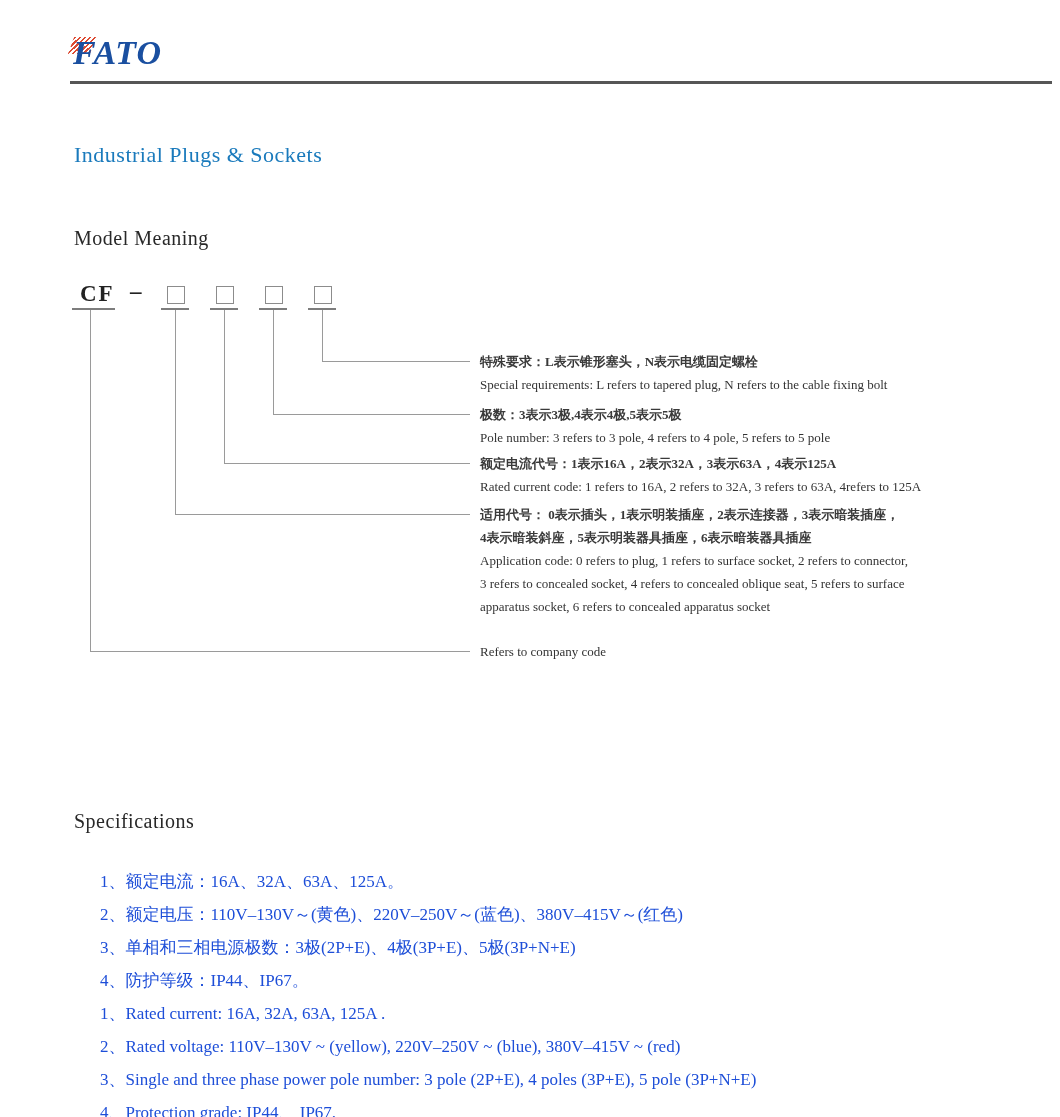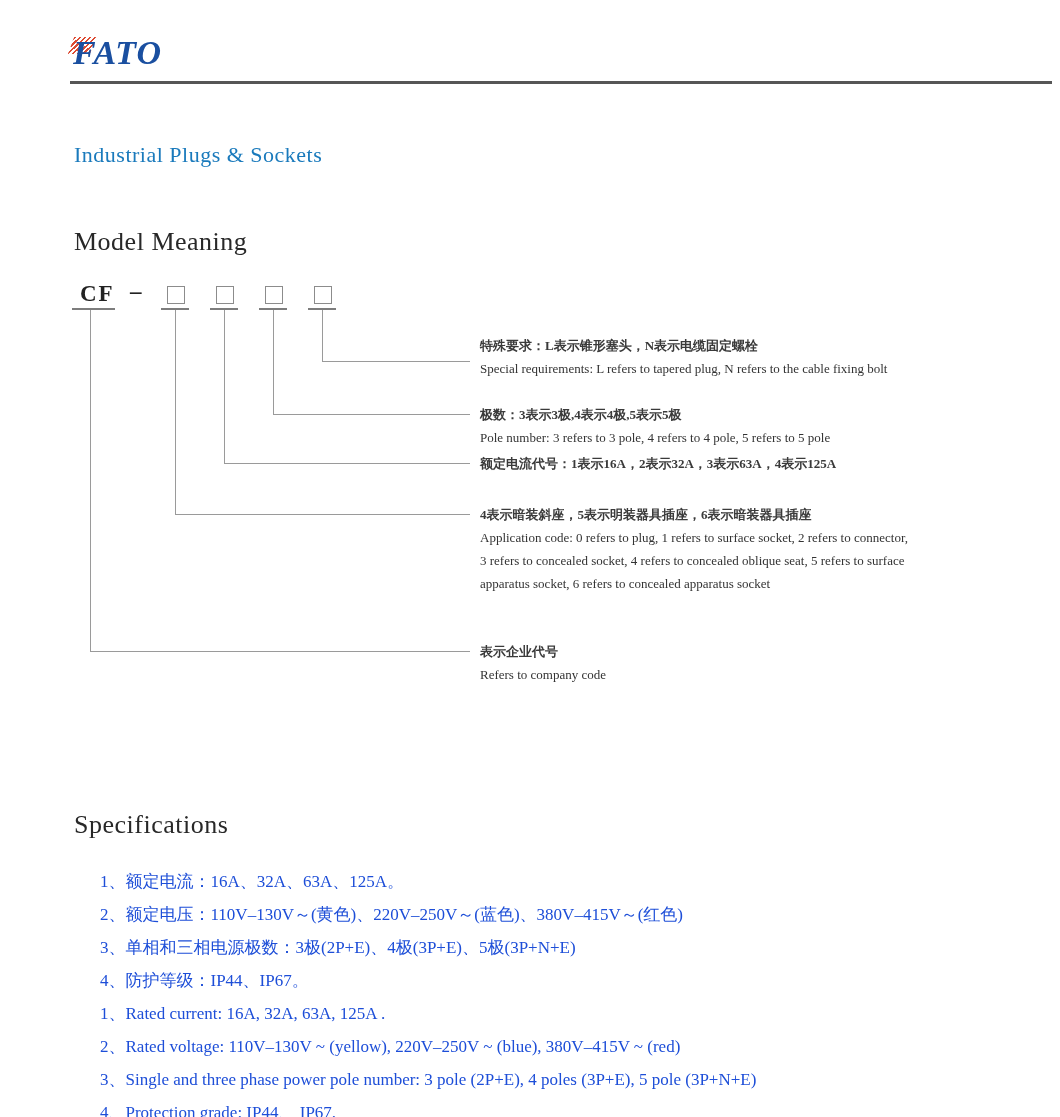--- a/index.html
+++ b/index.html
@@ -24,21 +24,21 @@
   }
   .logo-text {
     position: relative; z-index: 1;
     font-size: 34px; font-weight: bold; font-style: italic;
     color: #1a4fa0; letter-spacing: 1px; line-height: 42px;
   }
 
   .rule { background: #565656; height: 3px; }
 
   .category-heading { font-size: 22px; color: #1a7abc; letter-spacing: 0.5px; }
-  .section-heading  { font-size: 26px; color: #282828; letter-spacing: 0.5px; }
+  .section-heading  { font-size: 20px; color: #282828; letter-spacing: 0.5px; }
 
   
   .cf-prefix { font-size: 23px; font-weight: bold; color: #222; letter-spacing: 2px; text-align: center; }
   .cf-dash   { font-size: 23px; font-weight: bold; color: #222; }
   .code-box  { width: 16px; height: 16px; border: 1.5px solid #8c8c8c; background: #fff; }
   .underline { height: 2px; background: #7d7d7d; }
   .lv { width: 1px; background: #9a9a9a; }
   .lh { height: 1px; background: #9a9a9a; }
 
   .annotation { left: 480px; width: 510px; font-size: 13px; line-height: 23px; color: #333; }
@@ -86,43 +86,44 @@
 
     <div class="abs lv" style="left:224px; top:286px; height:153px;"></div>
     <div class="abs lh" style="left:224px; top:439px; width:246px;"></div>
 
     <div class="abs lv" style="left:175px; top:286px; height:204px;"></div>
     <div class="abs lh" style="left:175px; top:490px; width:295px;"></div>
 
     <div class="abs lv" style="left:90px; top:286px; height:341px;"></div>
     <div class="abs lh" style="left:90px; top:627px; width:380px;"></div>
 
-    <div class="abs annotation" style="top:310px;">
+    <div class="abs annotation" style="top:326px;">
       <div class="cn">特殊要求：L表示锥形塞头，N表示电缆固定螺栓</div>
       <div>Special requirements: L refers to tapered plug, N refers to the cable fixing bolt</div>
     </div>
 
     <div class="abs annotation" style="top:379px;">
       <div class="cn">极数：3表示3极,4表示4极,5表示5极</div>
       <div>Pole number: 3 refers to 3 pole, 4 refers to 4 pole, 5 refers to 5 pole</div>
     </div>
 
     <div class="abs annotation" style="top:428px;">
       <div class="cn">额定电流代号：1表示16A，2表示32A，3表示63A，4表示125A</div>
+      <div>Rated current code: 1 refers to 16A, 2 refers to 32A, 3 refers to 63A, 4refers to 125A</div>
     </div>
 
     <div class="abs annotation" style="top:479px;">
+      <div class="cn">适用代号： 0表示插头，1表示明装插座，2表示连接器，3表示暗装插座，</div>
       <div class="cn">4表示暗装斜座，5表示明装器具插座，6表示暗装器具插座</div>
       <div>Application code: 0 refers to plug, 1 refers to surface socket, 2 refers to connector,</div>
       <div>3 refers to concealed socket, 4 refers to concealed oblique seat, 5 refers to surface</div>
       <div>apparatus socket, 6 refers to concealed apparatus socket</div>
     </div>
 
     <div class="abs annotation" style="top:616px;">
-      <div class="cn">表示企业代号</div>
       <div>Refers to company code</div>
     </div>
   </div>
 
   <div class="abs section-heading" style="left:74px; top:786px;text-align:center;">Specifications</div>
 
   <div class="abs spec-list">
     <div class="spec-line">1、额定电流：16A、32A、63A、125A。</div>
     <div class="spec-line">2、额定电压：110V–130V～(黄色)、220V–250V～(蓝色)、380V–415V～(红色)</div>
     <div class="spec-line">3、单相和三相电源极数：3极(2P+E)、4极(3P+E)、5极(3P+N+E)</div>

